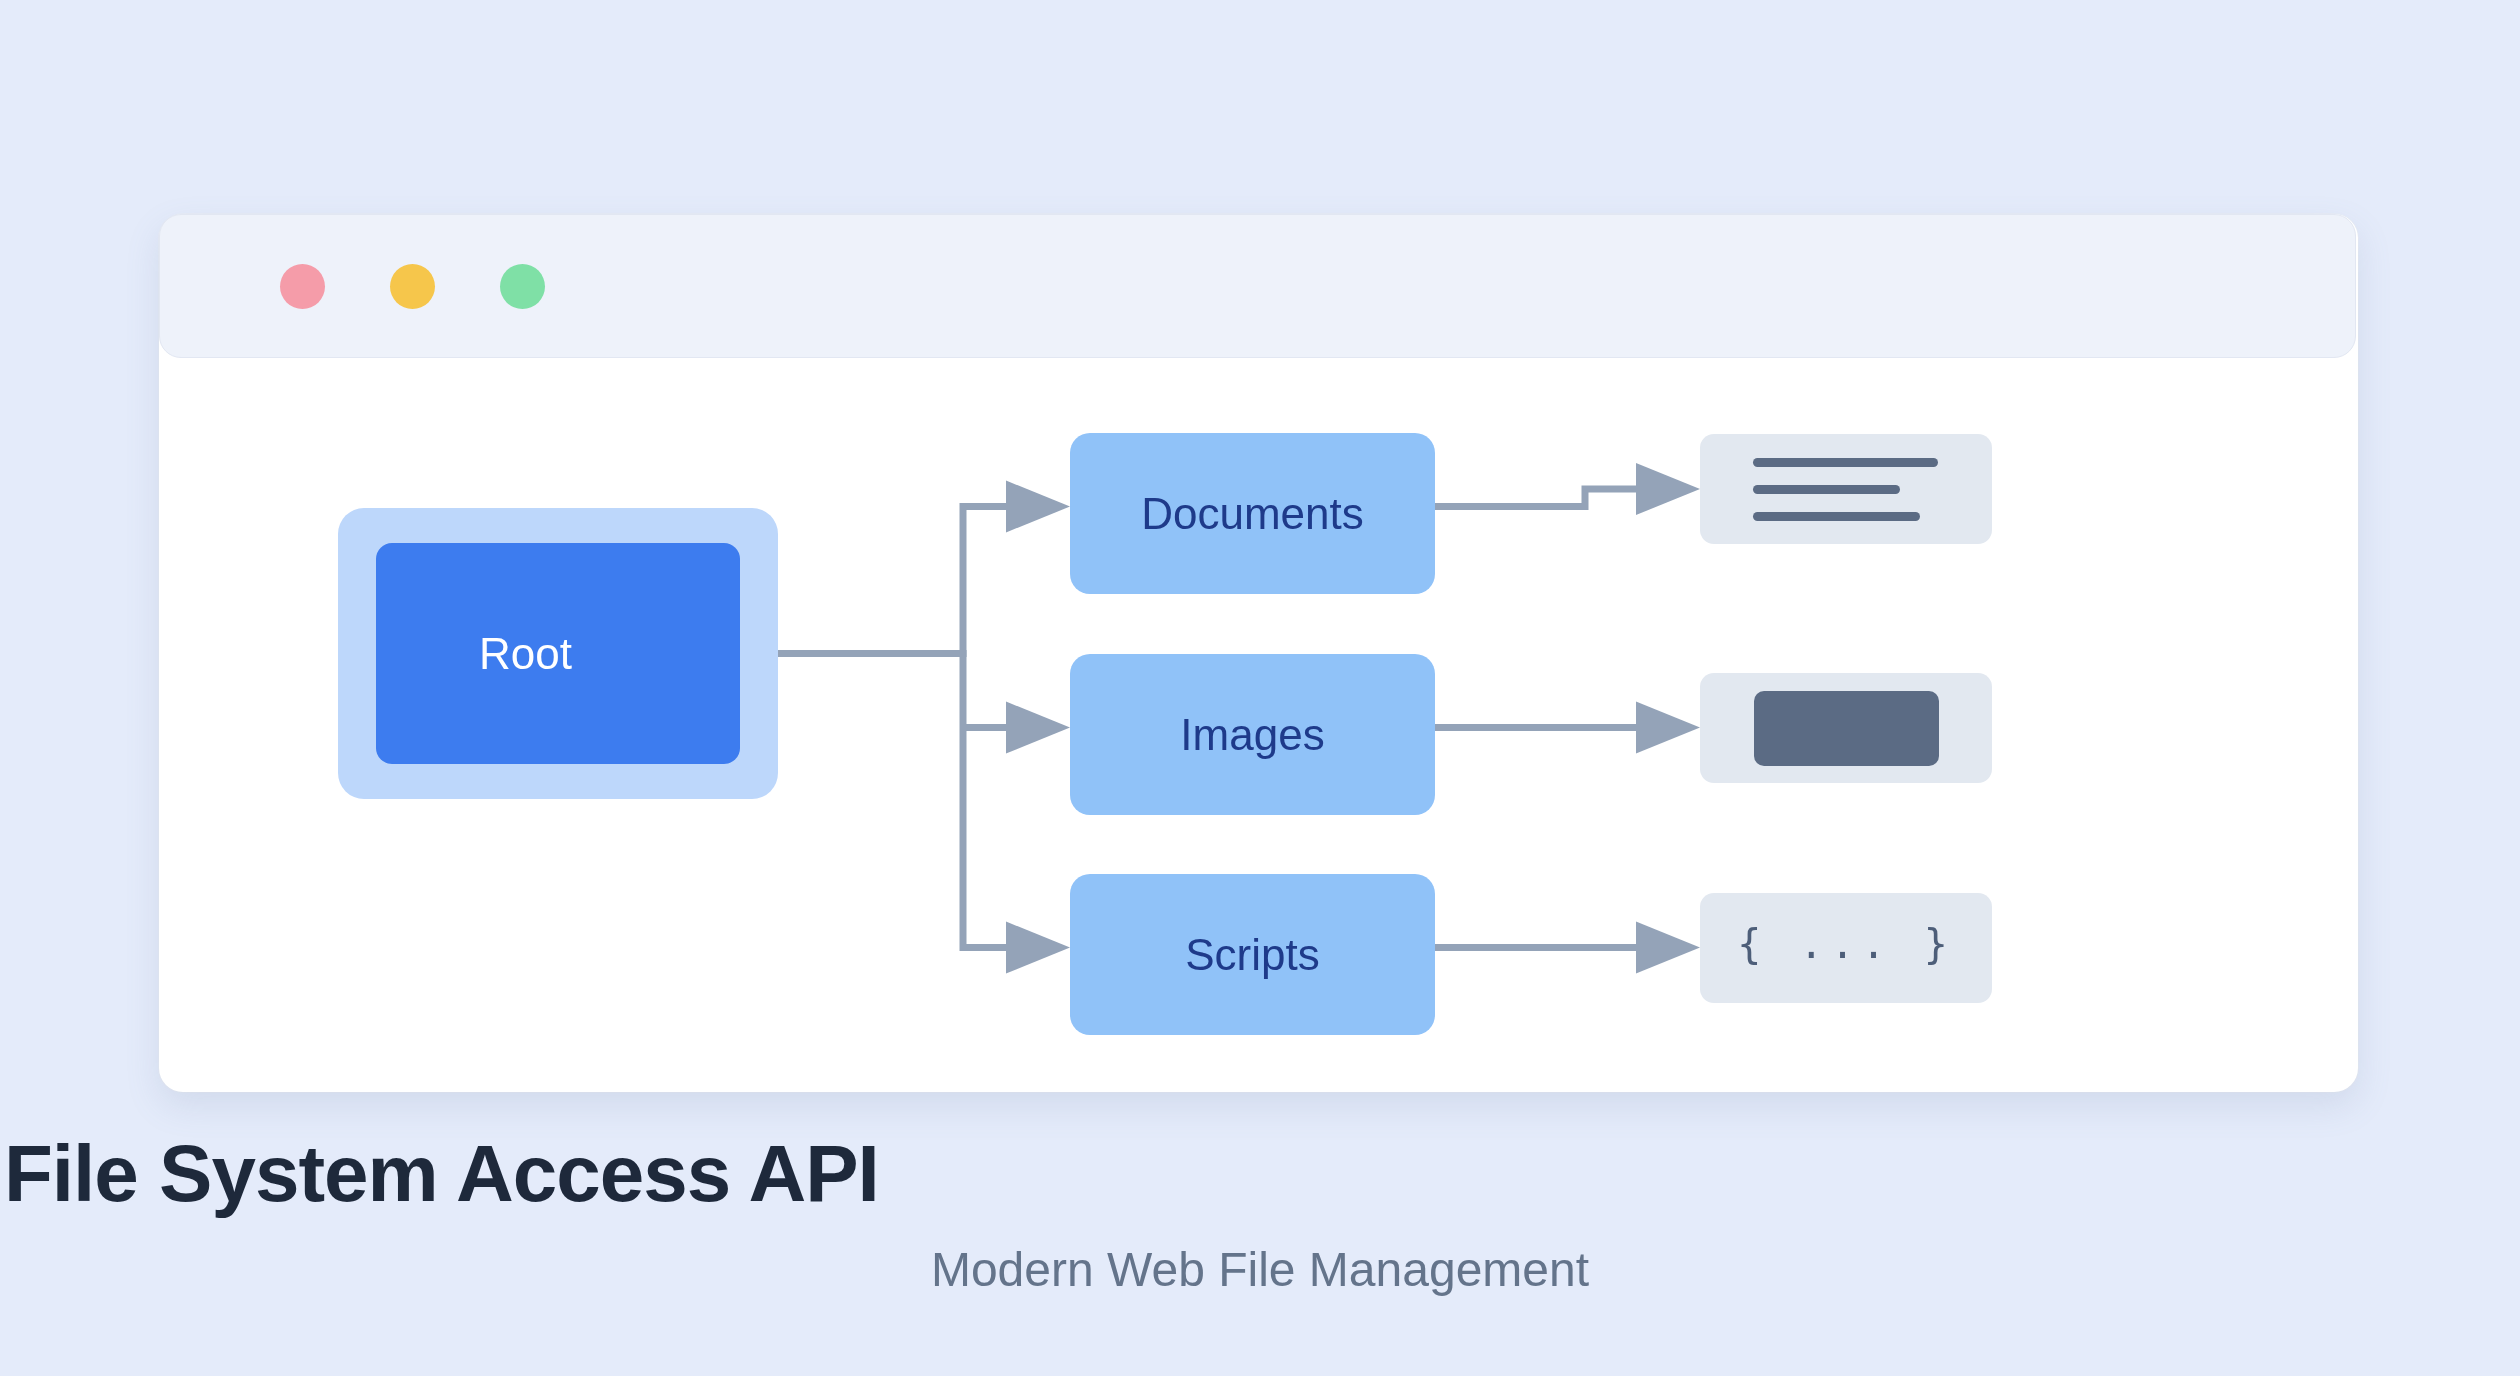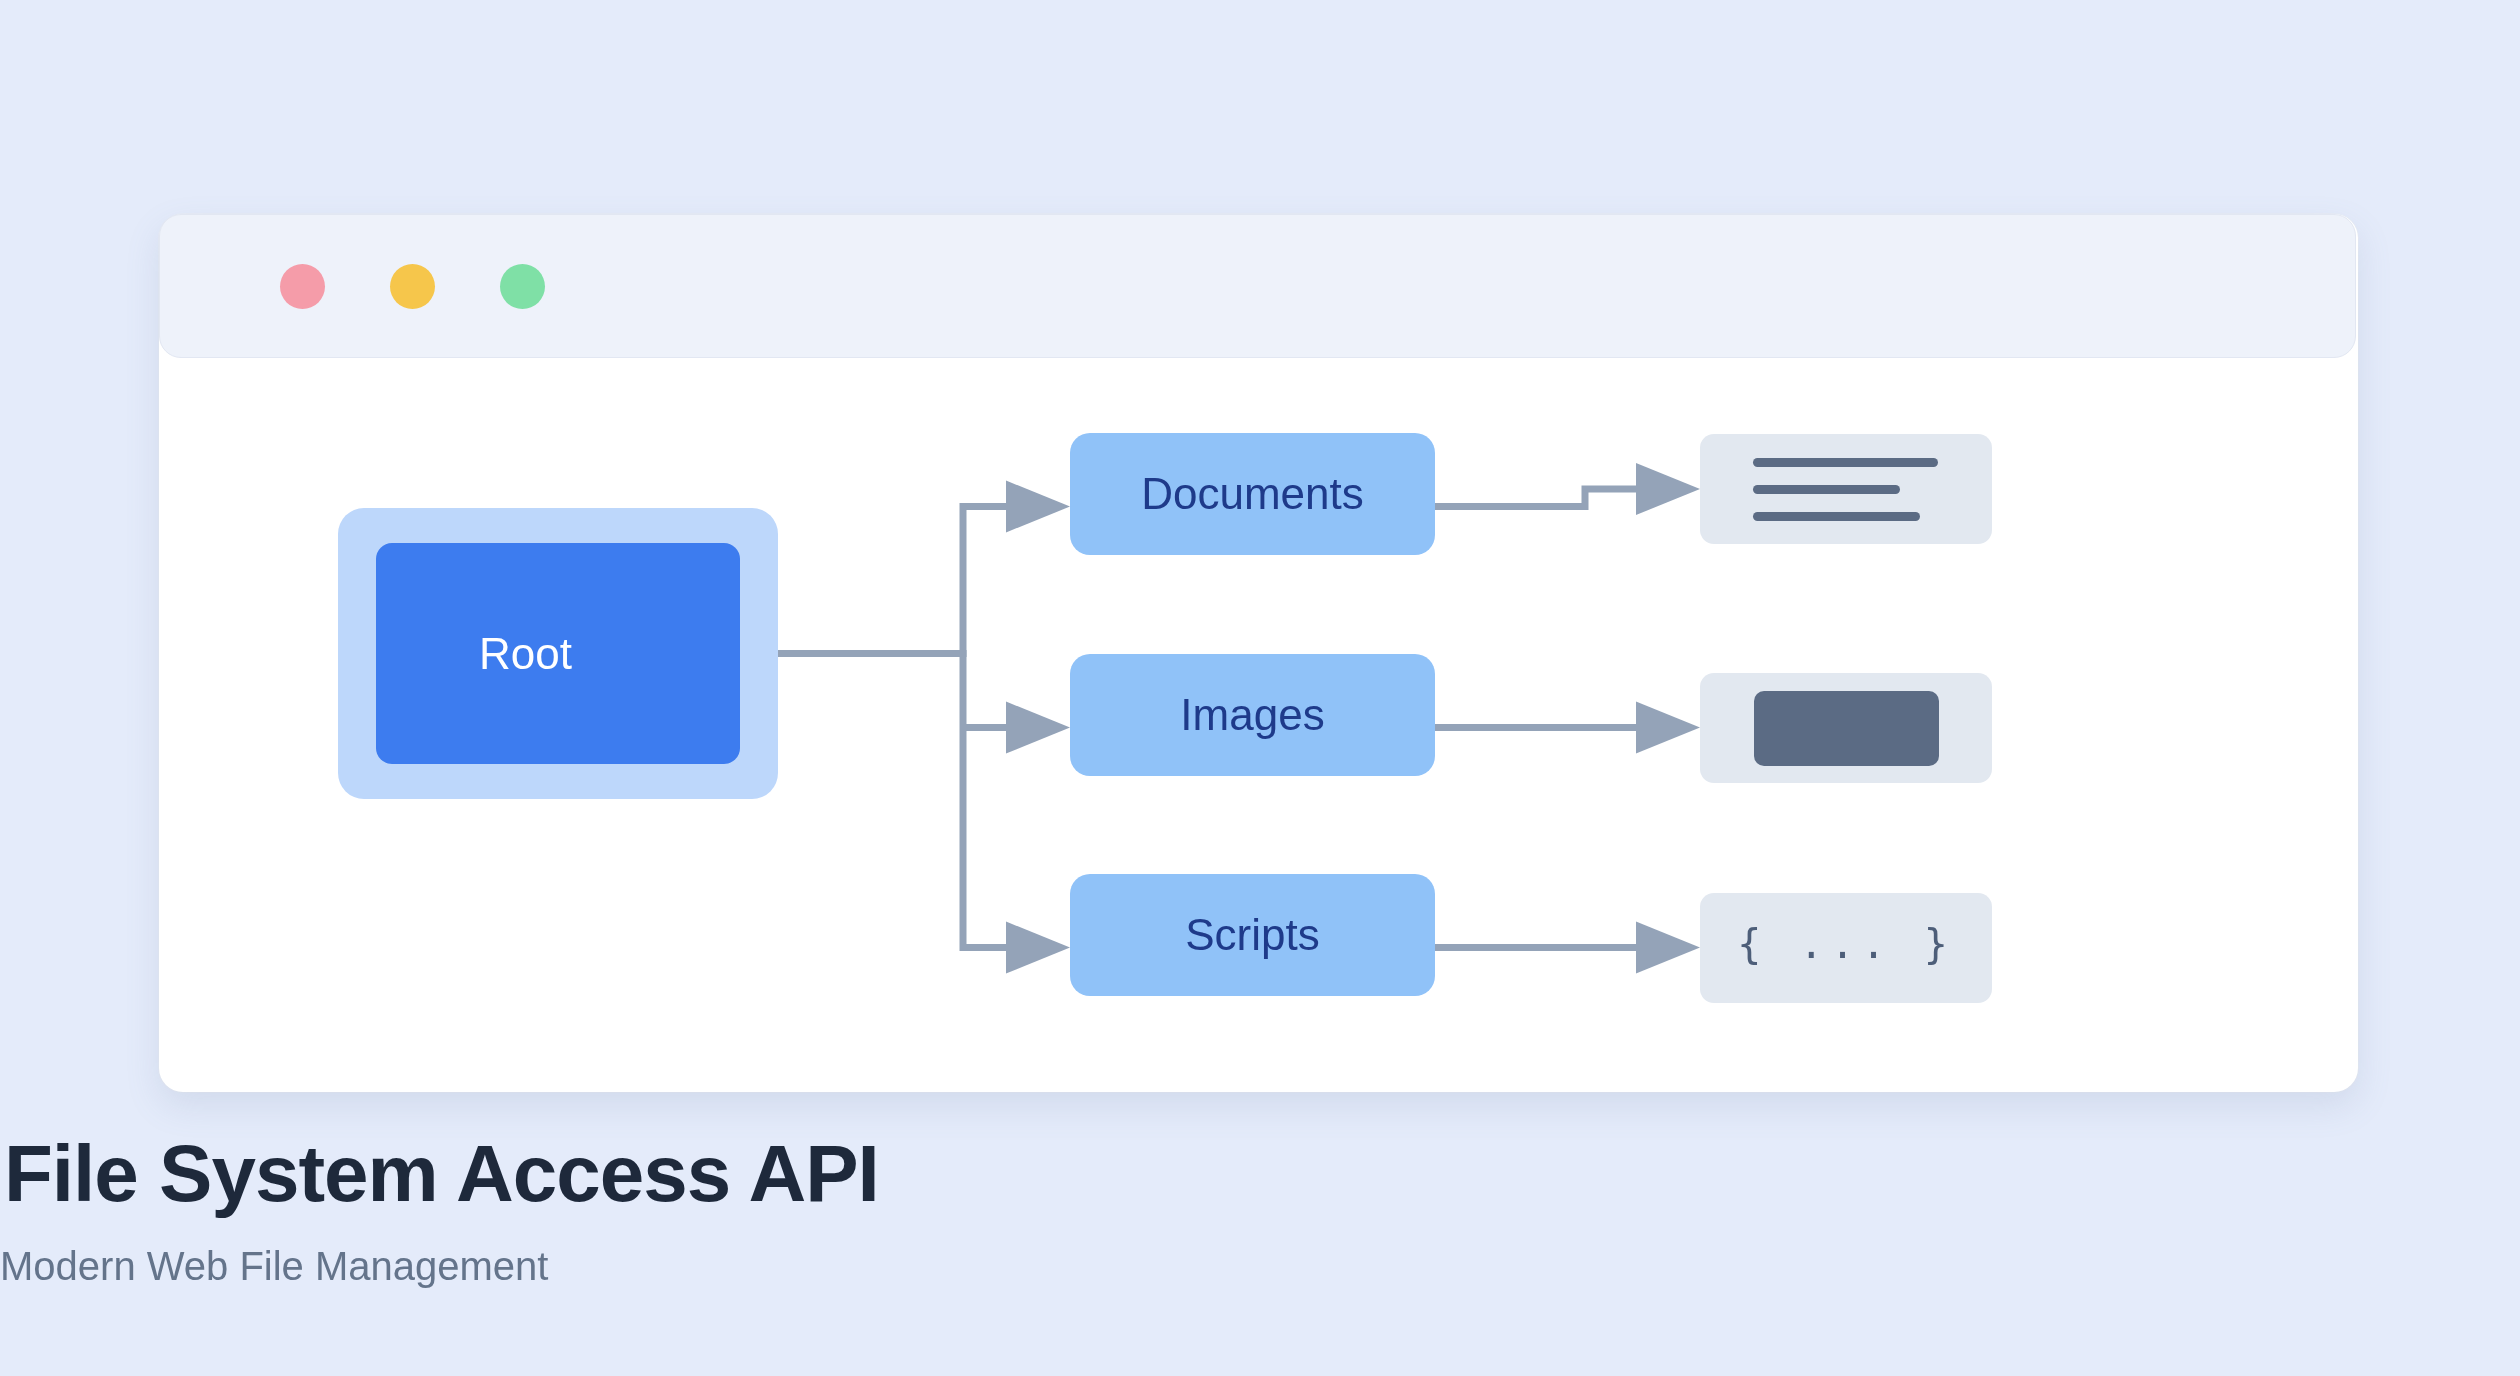--- a/index.html
+++ b/index.html
@@ -31,21 +31,21 @@
     background:#bdd7fb;border-radius:26px;box-sizing:border-box;
     padding:35px 38px;display:flex;
   }
   .root-inner{
     flex:1;background:#3d7cef;border-radius:16px;
     display:flex;align-items:center;justify-content:center;
     padding-right:65px;box-sizing:border-box;
     color:#ffffff;font-size:44px;font-weight:500;
   }
   .child{
-    position:absolute;left:911px;width:365px;height:122px;
+    position:absolute;left:911px;width:365px;height:161px;
     background:#90c2f8;border-radius:20px;
     display:flex;align-items:center;justify-content:center;
     color:#1e3a8a;font-size:44px;font-weight:500;
   }
   .child.c0{top:219px;} .child.c1{top:440px;} .child.c2{top:660px;}
   .card{
     position:absolute;left:1541px;width:292px;height:110px;
     background:#e2e8f0;border-radius:14px;box-sizing:border-box;
   }
   .card.k0{top:220px;padding:24px 0 0 53px;}
@@ -60,21 +60,21 @@
     transform:translateY(-4px);
   }
   
   .page-title{
     position:absolute;left:0;width:100%;top:1128px;margin:4px;
     font-size:80px;font-weight:700;color:#1e293b;
     letter-spacing:-1px;line-height:1.05;
   }
   .page-subtitle{
     position:absolute;left:0;width:100%;top:1244px;margin:0;
-    font-size:40px;font-weight:400;color:#64748b;
+    text-align:center;font-size:48px;font-weight:400;color:#64748b;
     line-height:1.1;
   }
 </style>
 </head>
 <body>
 
 <div class="canvas">
 
   <div class="window">
     <div class="content">

